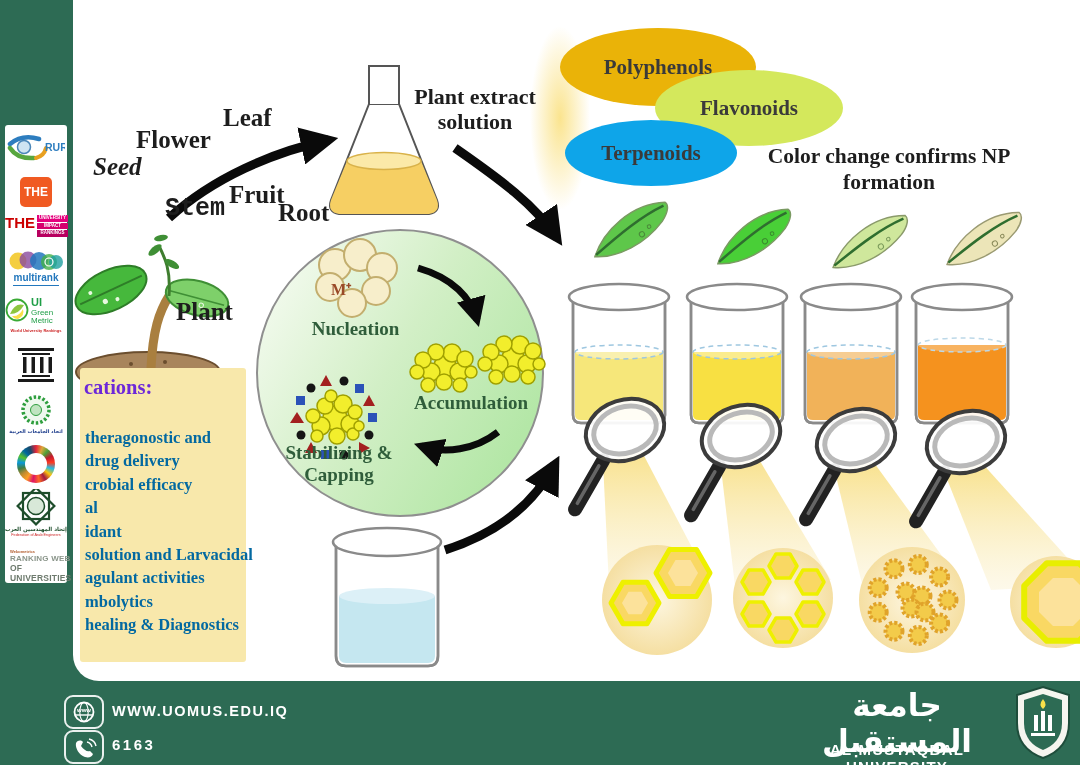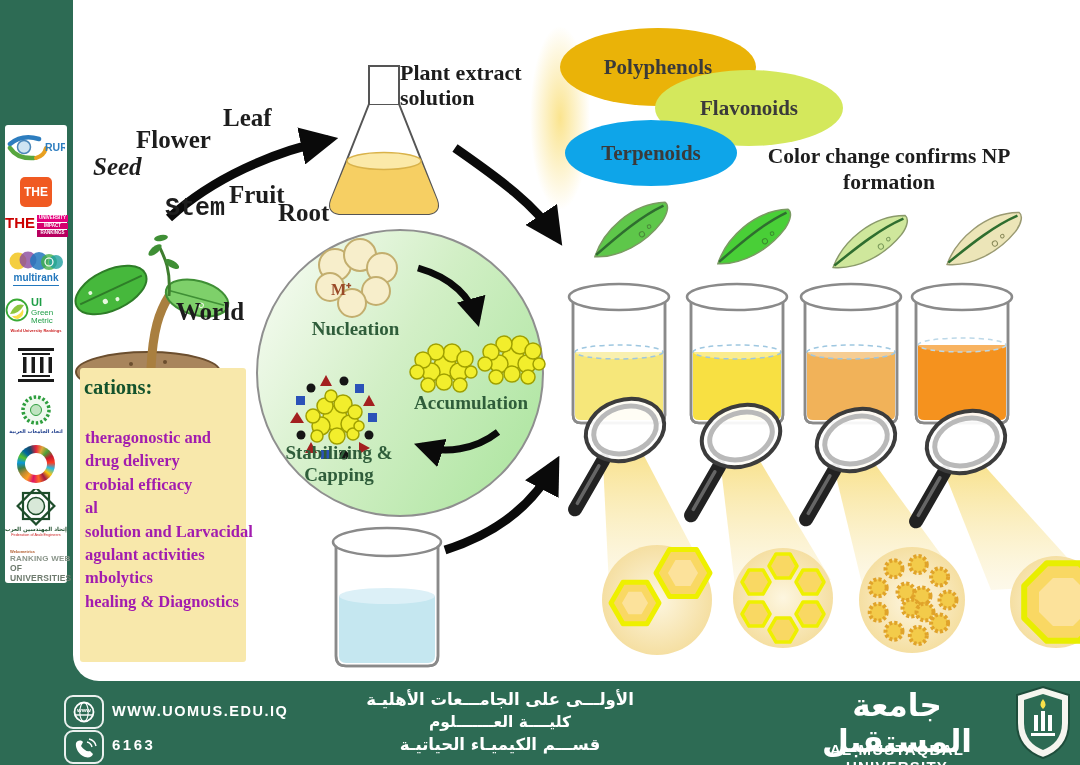--- a/index.html
+++ b/index.html
@@ -3,22 +3,22 @@
 <meta charset="utf-8">
 <style>
   html,body{margin:0;padding:0;}
   .page{position:relative;width:1080px;height:765px;background:#2d6b54;overflow:hidden;font-family:"Liberation Serif",serif;}
   .content{position:absolute;left:73px;top:0;width:1007px;height:681px;background:#ffffff;border-bottom-left-radius:26px;overflow:hidden;}
   .content svg.art{position:absolute;left:0;top:0;}
   .dlabel{position:absolute;color:#1d1d1d;font-weight:600;white-space:nowrap;}
   .ellipse{position:absolute;border-radius:50%;display:flex;align-items:center;justify-content:center;font-weight:700;color:#3a3a3a;font-size:21px;}
   .cyclbl{position:absolute;color:#2f5d3a;font-weight:700;font-size:19px;text-align:center;}
   .appsbox{position:absolute;left:7px;top:368px;width:166px;height:294px;background:#f8e8ab;border-radius:3px;}
-  .appstitle{position:absolute;left:4px;top:8px;font-size:20.5px;font-weight:700;color:#14532d;white-space:nowrap;}
-  .appslist{position:absolute;left:5px;top:58px;font-size:16.5px;font-weight:600;color:#a21caf;line-height:23.4px;white-space:nowrap;}
+  .appstitle{position:absolute;left:4px;top:8px;font-size:20.5px;font-weight:700;color:#6d28d9;white-space:nowrap;}
+  .appslist{position:absolute;left:5px;top:58px;font-size:16.5px;font-weight:600;color:#0369a1;line-height:23.4px;white-space:nowrap;}
   .sidebar{position:absolute;left:5px;top:125px;width:62px;height:458px;background:#ffffff;border-radius:3px;font-family:"Liberation Sans",sans-serif;}
   .slogo{position:absolute;left:0;width:62px;display:flex;flex-direction:column;align-items:center;}
   .footer{position:absolute;left:0;top:681px;width:1080px;height:84px;color:#fff;font-family:"Liberation Sans",sans-serif;}
   .ficonbox{position:absolute;width:36px;height:30px;border:2px solid rgba(255,255,255,.9);border-radius:9px;display:flex;align-items:center;justify-content:center;}
   .ftext{position:absolute;font-weight:700;letter-spacing:1.5px;font-size:14.5px;}
   .arabic{font-family:"DejaVu Sans",sans-serif;direction:rtl;}
   .tiny{line-height:1.05;text-align:center;}
 </style>
 </head>
 <body>
@@ -328,38 +328,39 @@
     <div class="ellipse" style="left:492px;top:120px;width:172px;height:66px;background:#0ea5e9;">
       <span>Terpenoids</span>
     </div>
 
     <div class="dlabel" style="left:20px;top:153px;font-size:25px;font-style:italic;">Seed</div>
     <div class="dlabel" style="left:63px;top:126px;font-size:25px;">Flower</div>
     <div class="dlabel" style="left:150px;top:104px;font-size:25px;">Leaf</div>
     <div class="dlabel" style="left:92px;top:194px;font-size:25px;font-family:Liberation Mono, monospace;">Stem</div>
     <div class="dlabel" style="left:156px;top:181px;font-size:25px;">Fruit</div>
     <div class="dlabel" style="left:205px;top:199px;font-size:25px;">Root</div>
-    <div class="dlabel" style="left:103px;top:298px;font-size:25px;">World</div>
-
-    <div class="dlabel" style="left:327px;top:60px;width:150px;font-size:22px;line-height:1.15;text-align:left;white-space:normal;">Plant extract solution</div>
+    <div class="dlabel" style="left:103px;top:298px;font-size:25px;">Plant</div>
+
+    <div class="dlabel" style="left:327px;top:84px;width:150px;font-size:22px;line-height:1.15;text-align:center;white-space:normal;">Plant extract solution</div>
 
     <div class="dlabel" style="left:668px;top:144px;width:296px;font-size:21.5px;font-weight:700;line-height:1.2;text-align:center;white-space:normal;">Color change confirms NP formation</div>
 
     <div class="cyclbl" style="left:258px;top:278px;font-size:16px;color:#9a4a28;">M⁺</div>
     <div class="cyclbl" style="left:215px;top:318px;width:135px;">Nucleation</div>
     <div class="cyclbl" style="left:328px;top:392px;width:140px;">Accumulation</div>
     <div class="cyclbl" style="left:202px;top:442px;width:128px;">Stabilizing &amp; Capping</div>
 
     <div class="appsbox">
       <div class="appstitle">cations:</div>
       <div class="appslist">
         <div>theragonostic and</div>
         <div>drug delivery</div>
         <div>crobial efficacy</div>
         <div>al</div>
+        <div>idant</div>
         <div>solution and Larvacidal</div>
         <div>agulant activities</div>
         <div>mbolytics</div>
         <div>healing &amp; Diagnostics</div>
       </div>
     </div>
   </div>
 
   <div class="sidebar">
 
@@ -473,25 +474,20 @@
 
     <div class="ficonbox" style="left:64px;top:49px;">
       <svg width="26" height="22" viewBox="0 0 26 22">
         <path d="M5 7 C7 4 10 4 12 6 L10 10 C13 14 16 16 19 15 L22 18 C21 21 18 22 14 21 C8 19 4 12 5 7 Z" fill="#fff"></path>
         <path d="M16 6 q4 1 5 5" stroke="#fff" stroke-width="1.4" fill="none"></path>
         <path d="M18 3 q6 1.5 7 7" stroke="#fff" stroke-width="1.4" fill="none"></path>
       </svg>
     </div>
     <div class="ftext" style="left:112px;top:55px;font-size:15px;letter-spacing:2.5px;">6163</div>
 
-    <div class="arabic" style="position:absolute;left:320px;top:7px;width:360px;text-align:center;font-weight:700;">
-      <div style="font-size:16.5px;line-height:23px;">الأولـــى على الجامـــعات الأهليـة</div>
-      <div style="font-size:15.5px;line-height:22px;">كليــــة العـــــــلوم</div>
-      <div style="font-size:16.5px;line-height:23px;">قســـم الكيميـاء الحياتيـة</div>
-    </div>
 
     <div class="arabic" style="position:absolute;left:788px;top:6px;width:218px;text-align:center;font-size:31px;font-weight:700;">جامعة المستقبل</div>
     <div style="position:absolute;left:788px;top:60px;width:218px;text-align:center;font-size:15px;font-weight:700;letter-spacing:1.2px;">AL-MUSTAQBAL UNIVERSITY</div>
 
     <svg width="62" height="76" viewBox="0 0 62 76" style="position:absolute;left:1012px;top:4px;">
       <path d="M31 2 L57 10 V38 C57 58 45 68 31 73 C17 68 5 58 5 38 V10 Z" fill="#f5f5ef" stroke="#1e4d3b" stroke-width="2"></path>
       <path d="M31 9 L50 15 V38 C50 53 41 61 31 65 C21 61 12 53 12 38 V15 Z" fill="#2d6b54"></path>
       <rect x="22" y="30" width="4" height="16" fill="#fff"></rect>
       <rect x="29" y="26" width="4" height="20" fill="#fff"></rect>
       <rect x="36" y="30" width="4" height="16" fill="#fff"></rect>

